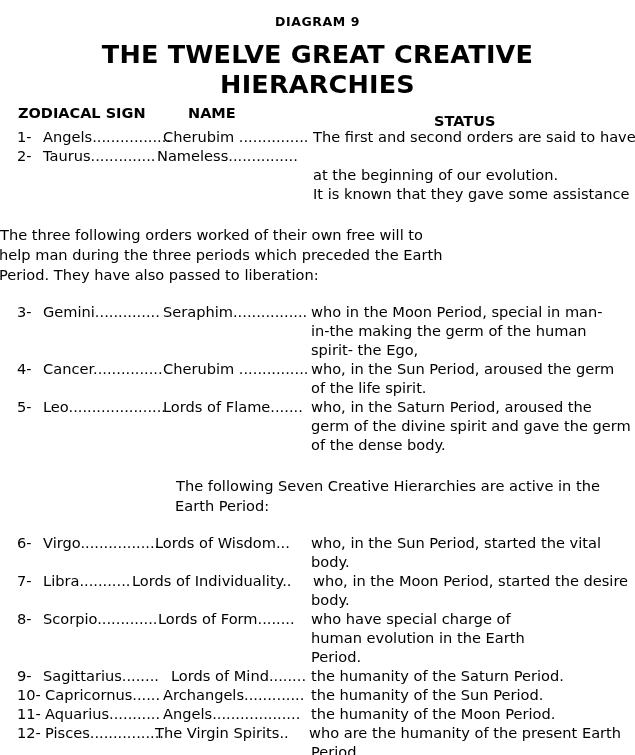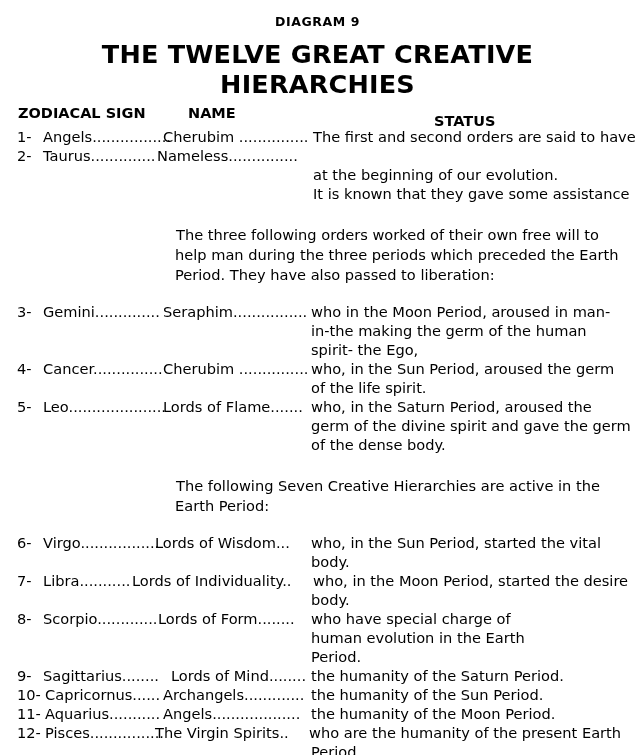--- a/index.html
+++ b/index.html
@@ -88,21 +88,21 @@
     line-height: 19px;
     white-space: nowrap;
   }
   .note {
     font-size: 14.6px;
     line-height: 20px;
   }
   .note div { white-space: nowrap; }
   .spacer-md { height: 17px; }
   .spacer-lg { height: 22px; }
-  .indent-note { padding-left: 176px; }
+  .indent-note { }
   .indent-note2 { padding-left: 176px; }
 </style>
 </head>
 <body>
 
 <div class="page">
 
   <div class="diagram-label">DIAGRAM 9</div>
   <div class="main-title">THE TWELVE GREAT CREATIVE HIERARCHIES</div>
 
@@ -137,21 +137,21 @@
       <div style="margin-left:-1px;">help man during the three periods which preceded the Earth</div>
       <div style="margin-left:-1px;">Period. They have also passed to liberation:</div>
     </div>
 
     <div class="spacer-md"></div>
 
     <div class="row">
       <span class="num">3-</span>
       <span class="sign">Gemini..............</span>
       <span class="name" style="left:163px;">Seraphim................</span>
-      <span class="status" style="left:311px;">who in the Moon Period, aroused in man-</span>
+      <span class="status" style="left:311px;">who in the Moon Period, special in man-</span>
     </div>
     <div class="cont" style="padding-left:311px;">in-the making the germ of the human</div>
     <div class="cont" style="padding-left:311px;">spirit- the Ego,</div>
 
     <div class="row">
       <span class="num">4-</span>
       <span class="sign">Cancer...............</span>
       <span class="name" style="left:163px;">Cherubim ...............</span>
       <span class="status" style="left:311px;">who, in the Sun Period, aroused the germ</span>
     </div>

